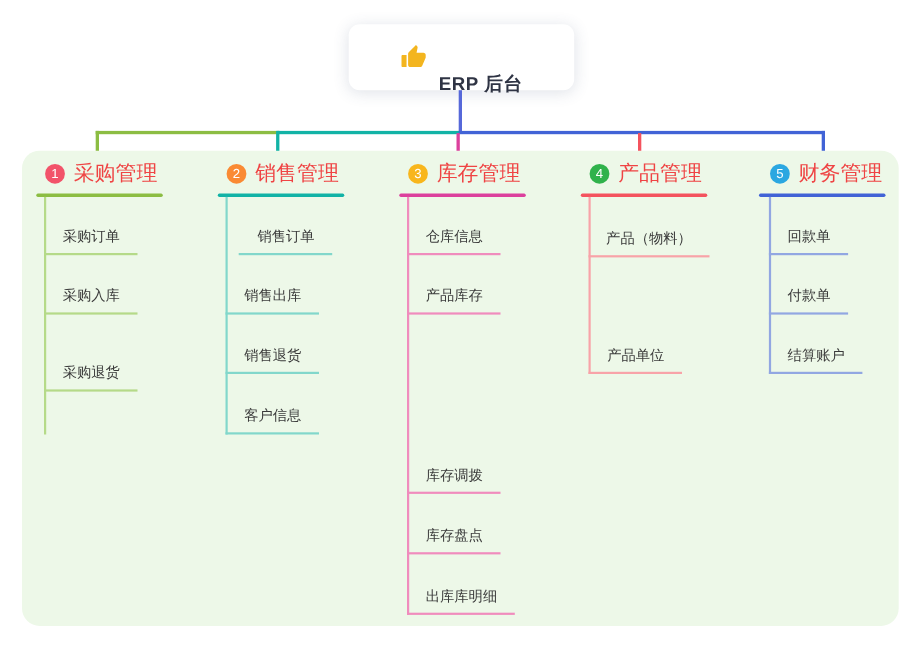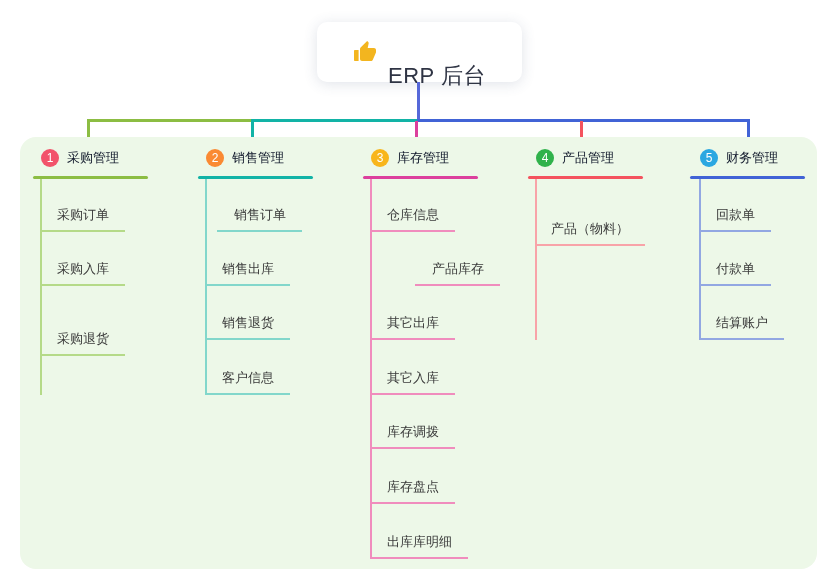--- a/index.html
+++ b/index.html
@@ -9,39 +9,39 @@
     font-family:"Liberation Sans","DejaVu Sans",sans-serif;
   }
   
   .root-node{
     position:absolute;left:317px;top:22px;width:205px;height:60px;
     background:#ffffff;border-radius:10px;
     box-shadow:0 2px 14px rgba(60,80,120,.16);
     display:flex;align-items:center;justify-content:center;gap:11px;
     cursor:pointer;
   }
-  .root-title{font-size:22px;font-weight:400;color:#2f3444;letter-spacing:.5px;margin-top:48px;}
+  .root-title{font-size:17px;font-weight:700;color:#2f3444;letter-spacing:.5px;margin-top:48px;}
   .thumb{width:24px;height:24px;display:block;}
   
   .hline,.vline{position:absolute;}
   
   .panel{
     position:absolute;left:20px;top:137px;width:797px;height:432px;
     background:#edf8e8;border-radius:16px;
   }
   
   .branch-header{
     position:absolute;top:148px;display:flex;align-items:center;gap:8px;
     height:20px;cursor:pointer;
   }
   .badge{
     width:18px;height:18px;border-radius:50%;flex:0 0 18px;
     color:#fff;font-size:12px;line-height:18px;text-align:center;
   }
-  .branch-label{font-size:13px;color:#0f172a;white-space:nowrap;}
+  .branch-label{font-size:19px;color:#ef4444;white-space:nowrap;}
   .branch-underline{position:absolute;top:176px;height:3px;width:115px;border-radius:2px;}
   .sub-vline{position:absolute;width:2px;}
   .sub-item{
     position:absolute;font-size:13px;line-height:18px;color:#3a3a3a;
     padding:0 16px 6px 17px;border-bottom:2px solid #000000;white-space:nowrap;
     cursor:pointer;
     font-family:Liberation Serif, serif;
   }
 </style>
 </head>
@@ -91,34 +91,33 @@
   <div class="sub-item" style="left: 205px; top: 314px; border-bottom-color: rgb(130, 215, 203);">销售退货</div>
   <div class="sub-item" style="left: 205px; top: 369px; border-bottom-color: rgb(130, 215, 203);">客户信息</div>
 
   <div class="branch-header" style="left:371px">
     <span class="badge" style="background: rgb(248, 182, 28);">3</span>
     <span class="branch-label">库存管理</span>
   </div>
   <div class="branch-underline" style="left: 363px; background: rgb(220, 64, 157);"></div>
   <div class="sub-vline" style="left: 370px; top: 179px; height: 380px; background: rgb(240, 140, 189);"></div>
   <div class="sub-item" style="left: 370px; top: 206px; border-bottom-color: rgb(240, 140, 189);">仓库信息</div>
-  <div class="sub-item" style="left: 370px; top: 260px; border-bottom-color: rgb(240, 140, 189); margin-left: 45px;">产品库存</div>
-  <div class="sub-item" style="left: 370px; top: 314px; border-bottom-color: rgb(240, 140, 189);">其它出库</div>
-  <div class="sub-item" style="left: 370px; top: 369px; border-bottom-color: rgb(240, 140, 189);">其它入库</div>
+  <div class="sub-item" style="left: 370px; top: 260px; border-bottom-color: rgb(240, 140, 189);">产品库存</div>
   <div class="sub-item" style="left: 370px; top: 478px; border-bottom-color: rgb(240, 140, 189);">库存盘点</div>
   <div class="sub-item" style="left: 370px; top: 423px; border-bottom-color: rgb(240, 140, 189);">库存调拨</div>
   <div class="sub-item" style="left: 370px; top: 533px; border-bottom-color: rgb(240, 140, 189);">出库库明细</div>
 
   <div class="branch-header" style="left:536px">
     <span class="badge" style="background: rgb(48, 178, 75);">4</span>
     <span class="branch-label">产品管理</span>
   </div>
   <div class="branch-underline" style="left: 528px; background: rgb(244, 83, 94);"></div>
   <div class="sub-vline" style="left: 535px; top: 179px; height: 161px; background: rgb(248, 163, 168);"></div>
-  <div class="sub-item" style="left: 535px; top: 220px; border-bottom-color: rgb(248, 163, 168); padding-left: 16px;">产品（物料）</div>
+  <div class="sub-item" style="left: 535px; top: 208px; border-bottom-color: rgb(248, 163, 168); padding-left: 16px;">产品（物料）</div>
+  <div class="sub-item" style="left: 535px; top: 314px; border-bottom-color: rgb(248, 163, 168);">产品单位</div>
 
   <div class="branch-header" style="left:700px">
     <span class="badge" style="background: rgb(43, 167, 225);">5</span>
     <span class="branch-label">财务管理</span>
   </div>
   <div class="branch-underline" style="left: 690px; background: rgb(65, 99, 214);"></div>
   <div class="sub-vline" style="left: 699px; top: 179px; height: 161px; background: rgb(146, 167, 226);"></div>
   <div class="sub-item" style="left: 699px; top: 206px; border-bottom-color: rgb(146, 167, 226); text-align: right;">回款单</div>
   <div class="sub-item" style="left: 699px; top: 260px; border-bottom-color: rgb(146, 167, 226);">付款单</div>
   <div class="sub-item" style="left: 699px; top: 314px; border-bottom-color: rgb(146, 167, 226);">结算账户</div>

